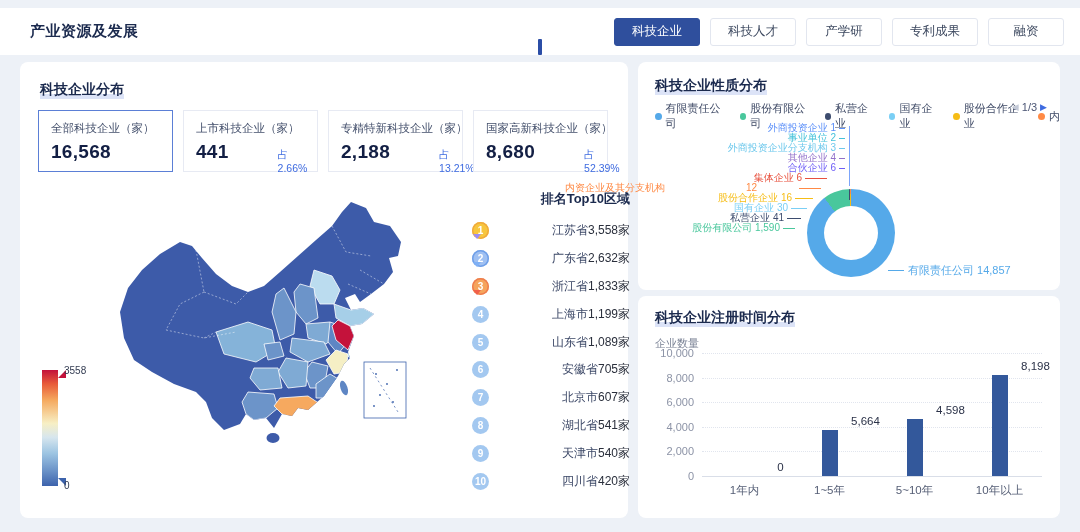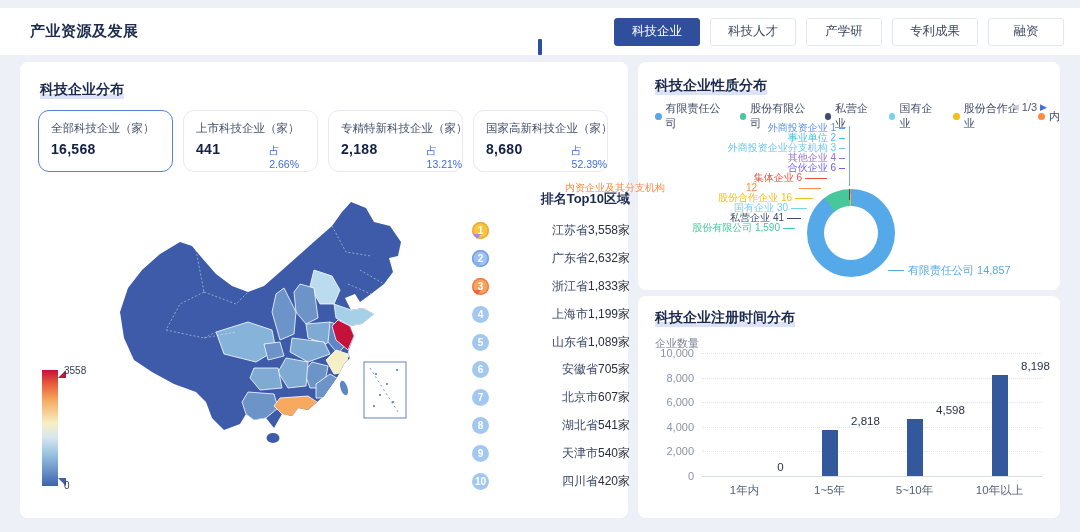--- a/index.html
+++ b/index.html
@@ -19,25 +19,25 @@
   
   .panel { position:absolute; background:#fff; border-radius:8px; }
   .panel-left  { left:20px;  top:62px;  width:608px; height:456px; }
   .panel-rt    { left:638px; top:62px;  width:422px; height:228px; }
   .panel-rb    { left:638px; top:296px; width:422px; height:222px; }
   .p-title { display:inline-block; font-size:14px; font-weight:bold; color:#1B2A4E;
              background:linear-gradient(to bottom, transparent 72%, #DCE3F7 72%); line-height:1.35; }
 
   
   .cards { position:absolute; left:18px; top:48px; display:flex; gap:10px; }
-  .card { width:135px; height:62px; border:1px solid #E7EAF3; border-radius:11px; padding:10px 12px; background:#fff; cursor:pointer; }
+  .card { width:135px; height:62px; border:1px solid #E7EAF3; border-radius:0; padding:10px 12px; background:#fff; cursor:pointer; }
   .card.selected { border:1.5px solid #5B7FD6; }
   .card .lbl { font-size:11.5px; color:#434F6B; white-space:nowrap; }
   .card .valrow { display:flex; align-items:baseline; gap:5px; margin-top:5px; }
-  .card .val { font-size:14px; font-weight:bold; color:#131F44; letter-spacing:.3px; }
+  .card .val { font-size:19px; font-weight:bold; color:#131F44; letter-spacing:.3px; }
   .card .pct { font-size:10.5px; color:#3E6BE0;margin-left:44px; }
 
   
   .map-svg { position:absolute; left:88px; top:130px; }
   .grad-wrap { position:absolute; left:22px; top:308px; }
   .grad-bar { width:16px; height:116px;
     background:linear-gradient(to bottom,#C3123B 0%,#E85C3A 12%,#F5A95F 26%,#F7EFC4 46%,#D7E6EE 58%,#9CC4E2 72%,#6D95C9 86%,#3D63AC 100%); }
   .grad-max { position:absolute; left:22px; top:-5px; font-size:10px; color:#333C52; }
   .grad-min { position:absolute; left:22px; bottom:-5px; font-size:10px; color:#333C52; }
   .tri-top { position:absolute; right:-8px; top:0; width:8px; height:8px; background:#C3123B; clip-path:polygon(0 100%,100% 0,100% 100%); }
@@ -451,21 +451,21 @@
 
       <div class="col">
         <div class="bar" style="height: 0%; background: rgb(51, 88, 155);">
           <span class="bar-val">0</span>
         </div>
         <span class="col-lbl">1年内</span>
       </div>
 
       <div class="col">
         <div class="bar" style="height: 37.65%; background: rgb(51, 88, 155);">
-          <span class="bar-val">2,818</span>
+          <span class="bar-val">5,664</span>
         </div>
         <span class="col-lbl">1~5年</span>
       </div>
 
       <div class="col">
         <div class="bar" style="height: 45.98%; background: rgb(51, 88, 155);">
           <span class="bar-val">4,598</span>
         </div>
         <span class="col-lbl">5~10年</span>
       </div>

